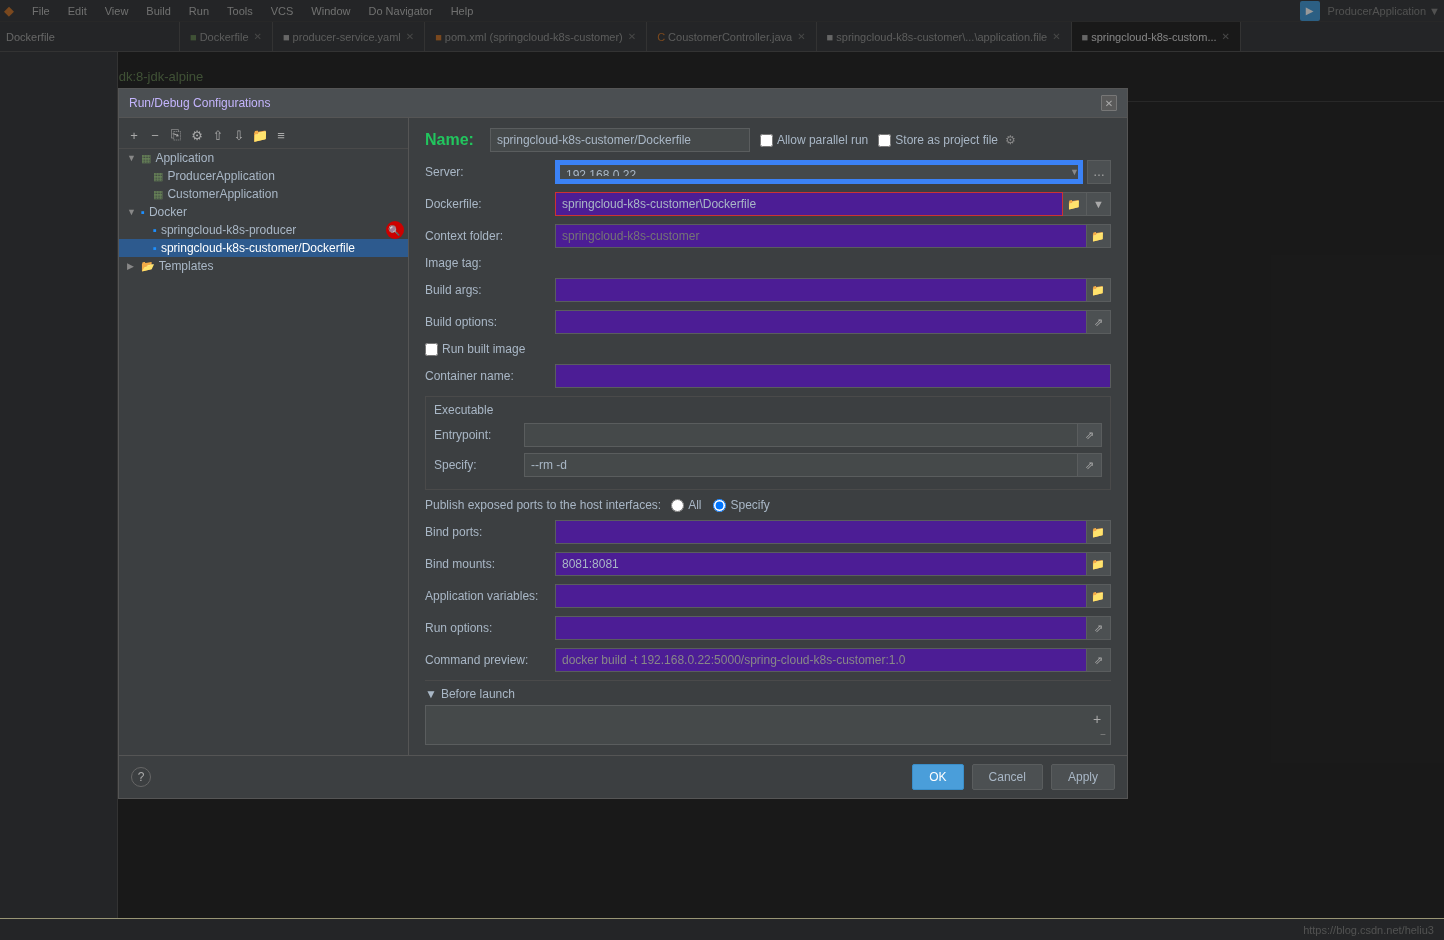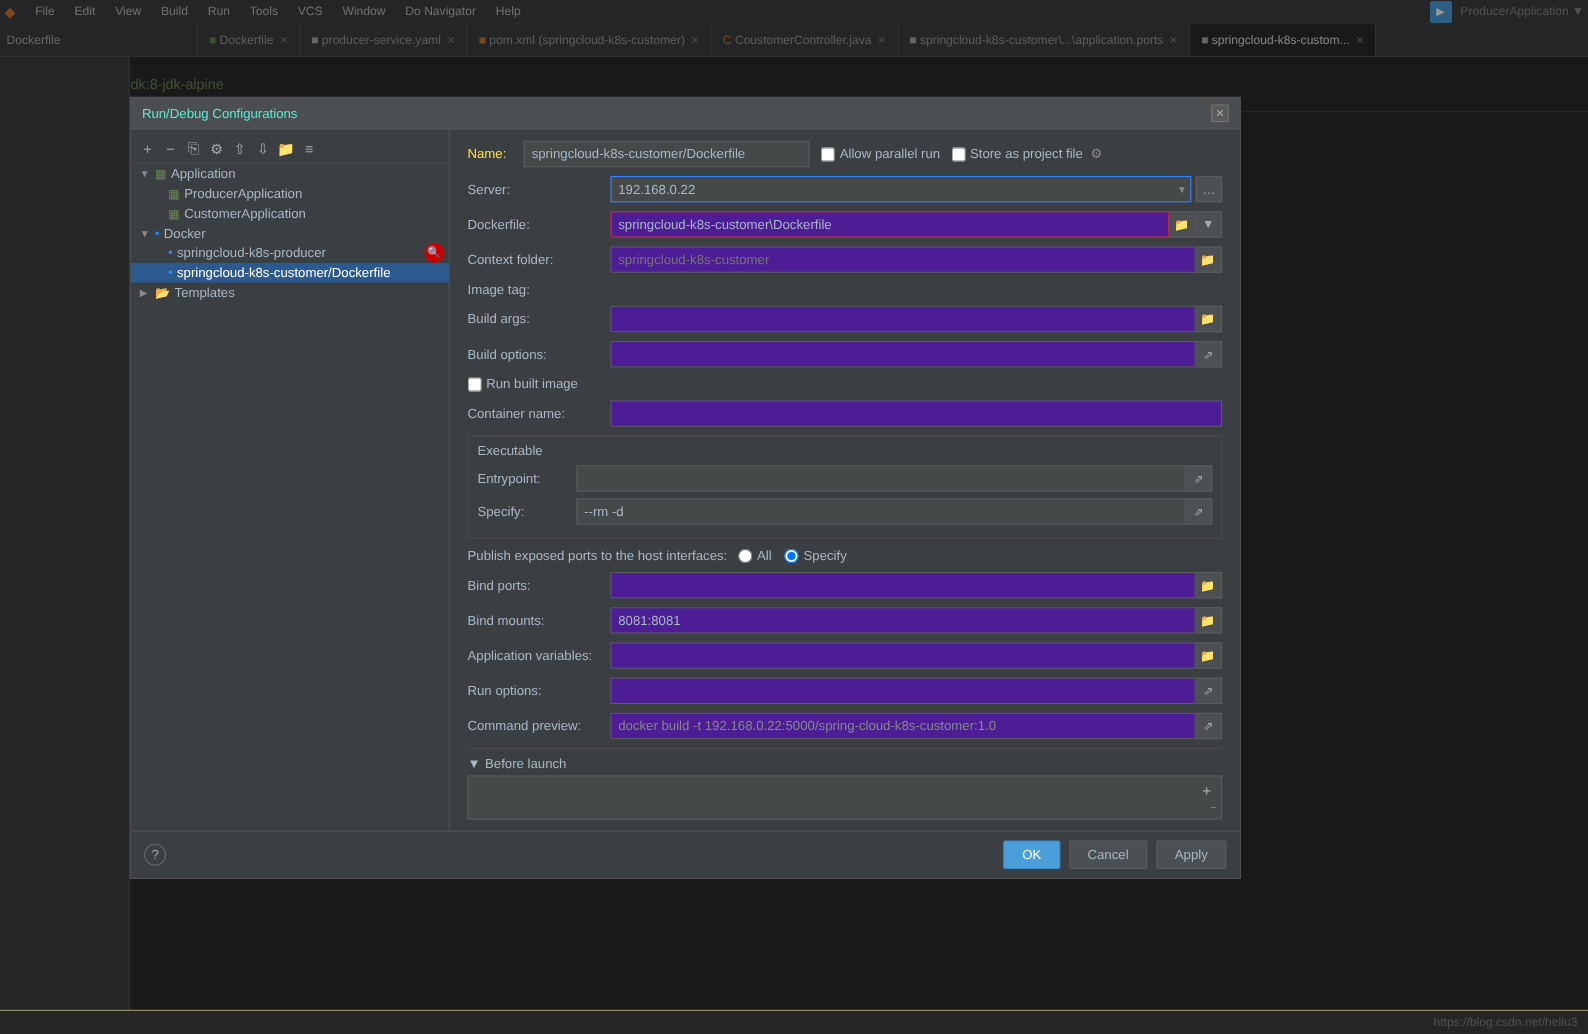--- a/index.html
+++ b/index.html
@@ -89,21 +89,21 @@
     .dialog-titlebar {
       background: #4b4f52;
       padding: 6px 10px;
       display: flex;
       align-items: center;
       justify-content: space-between;
       border-bottom: 1px solid #555;
     }
     .dialog-title {
       font-size: 12px;
-      color: #5eead4;
+      color: #c4b5fd;
     }
     .dialog-close {
       width: 16px; height: 16px;
       background: #5a5a5a;
       border: 1px solid #777;
       color: #aaa;
       font-size: 10px;
       display: flex; align-items: center; justify-content: center;
       cursor: pointer;
       border-radius: 1px;
@@ -192,21 +192,21 @@
     .form-control.red-border {
       border: 1px solid #cc3333;
     }
 
     .form-row-top {
       display: flex;
       align-items: center;
       margin-bottom: 8px;
       gap: 10px;
     }
-    .name-label { color: #fde047; font-size: 12px; margin-right: 6px; }
+    .name-label { color: #22c55e; font-size: 16px; margin-right: 6px; font-weight: bold; }
     .name-input {
       background: #45494a;
       border: 1px solid #5a5d5e;
       color: #a9b7c6;
       font-size: 12px;
       padding: 3px 6px;
       height: 24px;
       width: 260px;
     }
     .checkbox-label {
@@ -436,21 +436,21 @@
       appearance: none;
     }
     .select-wrapper {
       flex: 1;
       position: relative;
       display: flex;
     }
     .select-wrapper select {
       flex: 1;
       background: #45494a;
-      border: 1px solid #3b82f6;
+      border: 5px solid #3b82f6;
       color: #a9b7c6;
       font-size: 12px;
       padding: 3px 6px;
       height: 24px;
       -webkit-appearance: none;
       appearance: none;
       padding-right: 20px;
     }
     .select-arrow {
       position: absolute;
@@ -531,21 +531,21 @@
     <span>pom.xml (springcloud-k8s-customer)</span>
     <span class="close-icon">✕</span>
   </div>
   <div class="tab">
     <span style="color:#cc7832;margin-right:3px;">C</span>
     <span>CoustomerController.java</span>
     <span class="close-icon">✕</span>
   </div>
   <div class="tab">
     <span style="color:#aaa;margin-right:3px;">■</span>
-    <span>springcloud-k8s-customer\...\application.ports</span>
+    <span>springcloud-k8s-customer\...\application.file</span>
     <span class="close-icon">✕</span>
   </div>
   <div class="tab active">
     <span style="color:#aaa;margin-right:3px;">■</span>
     <span>springcloud-k8s-custom...</span>
     <span class="close-icon">✕</span>
   </div>
 </div>
 
 <div class="editor-area">

